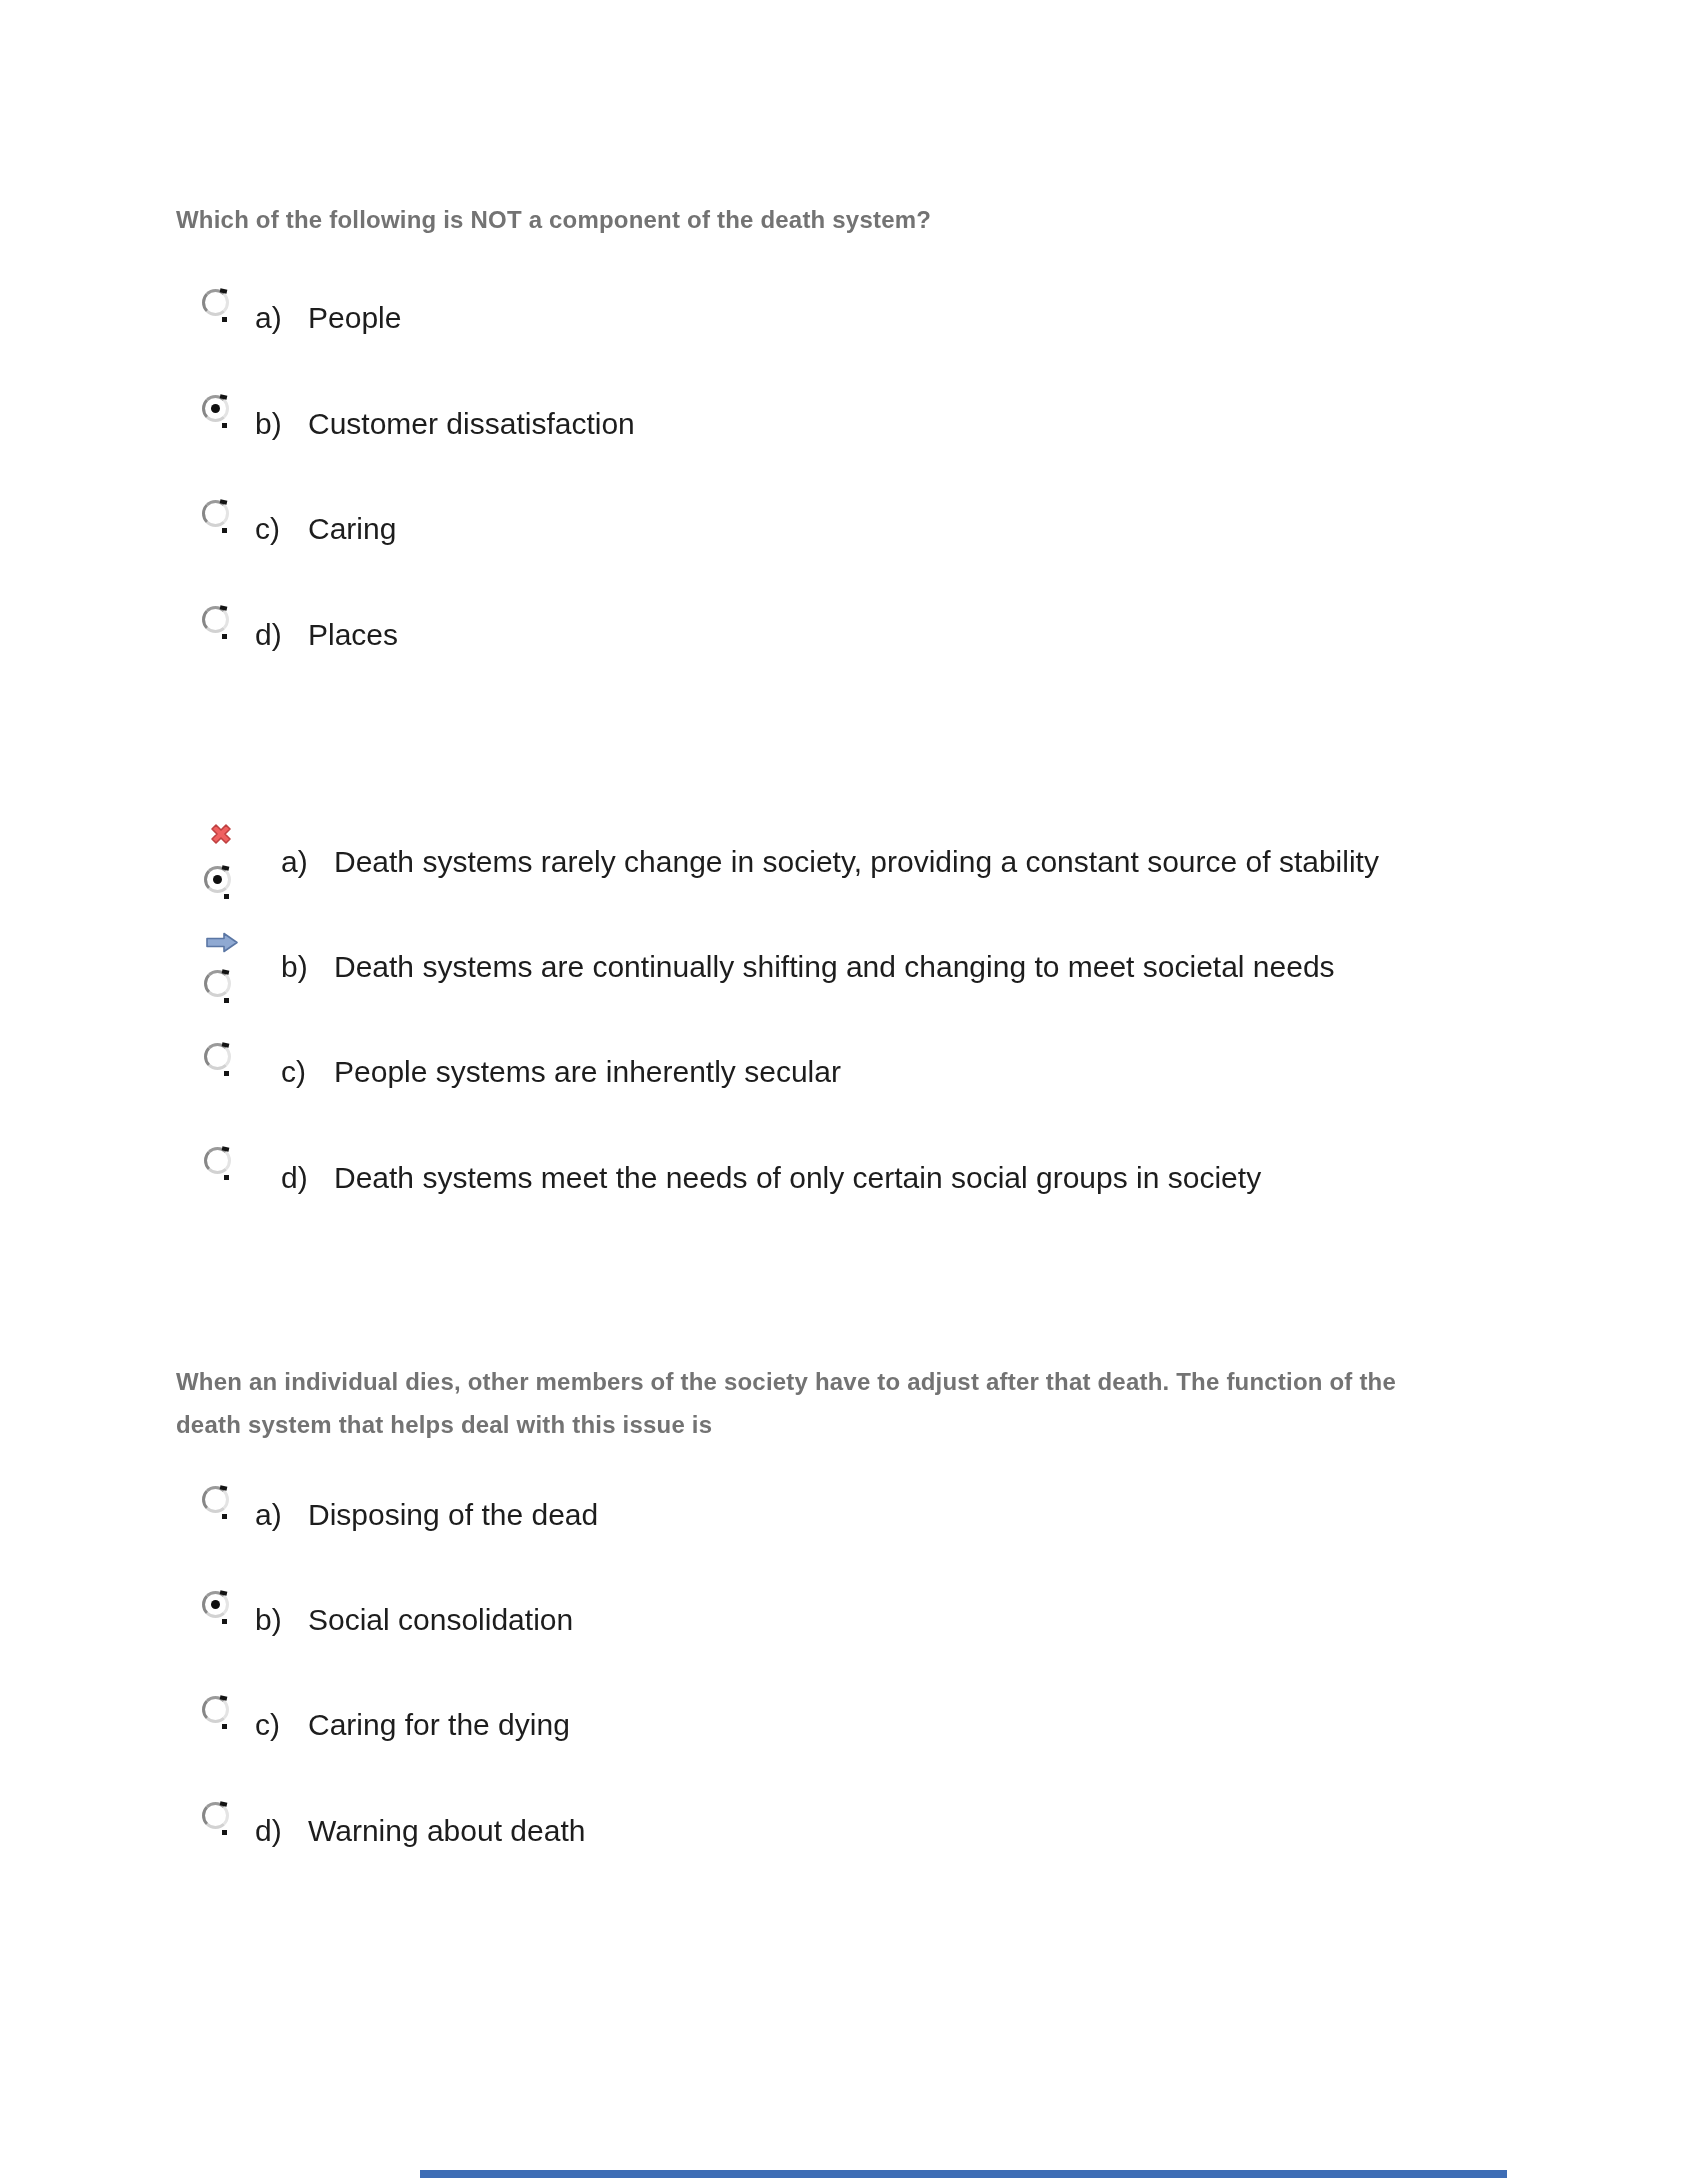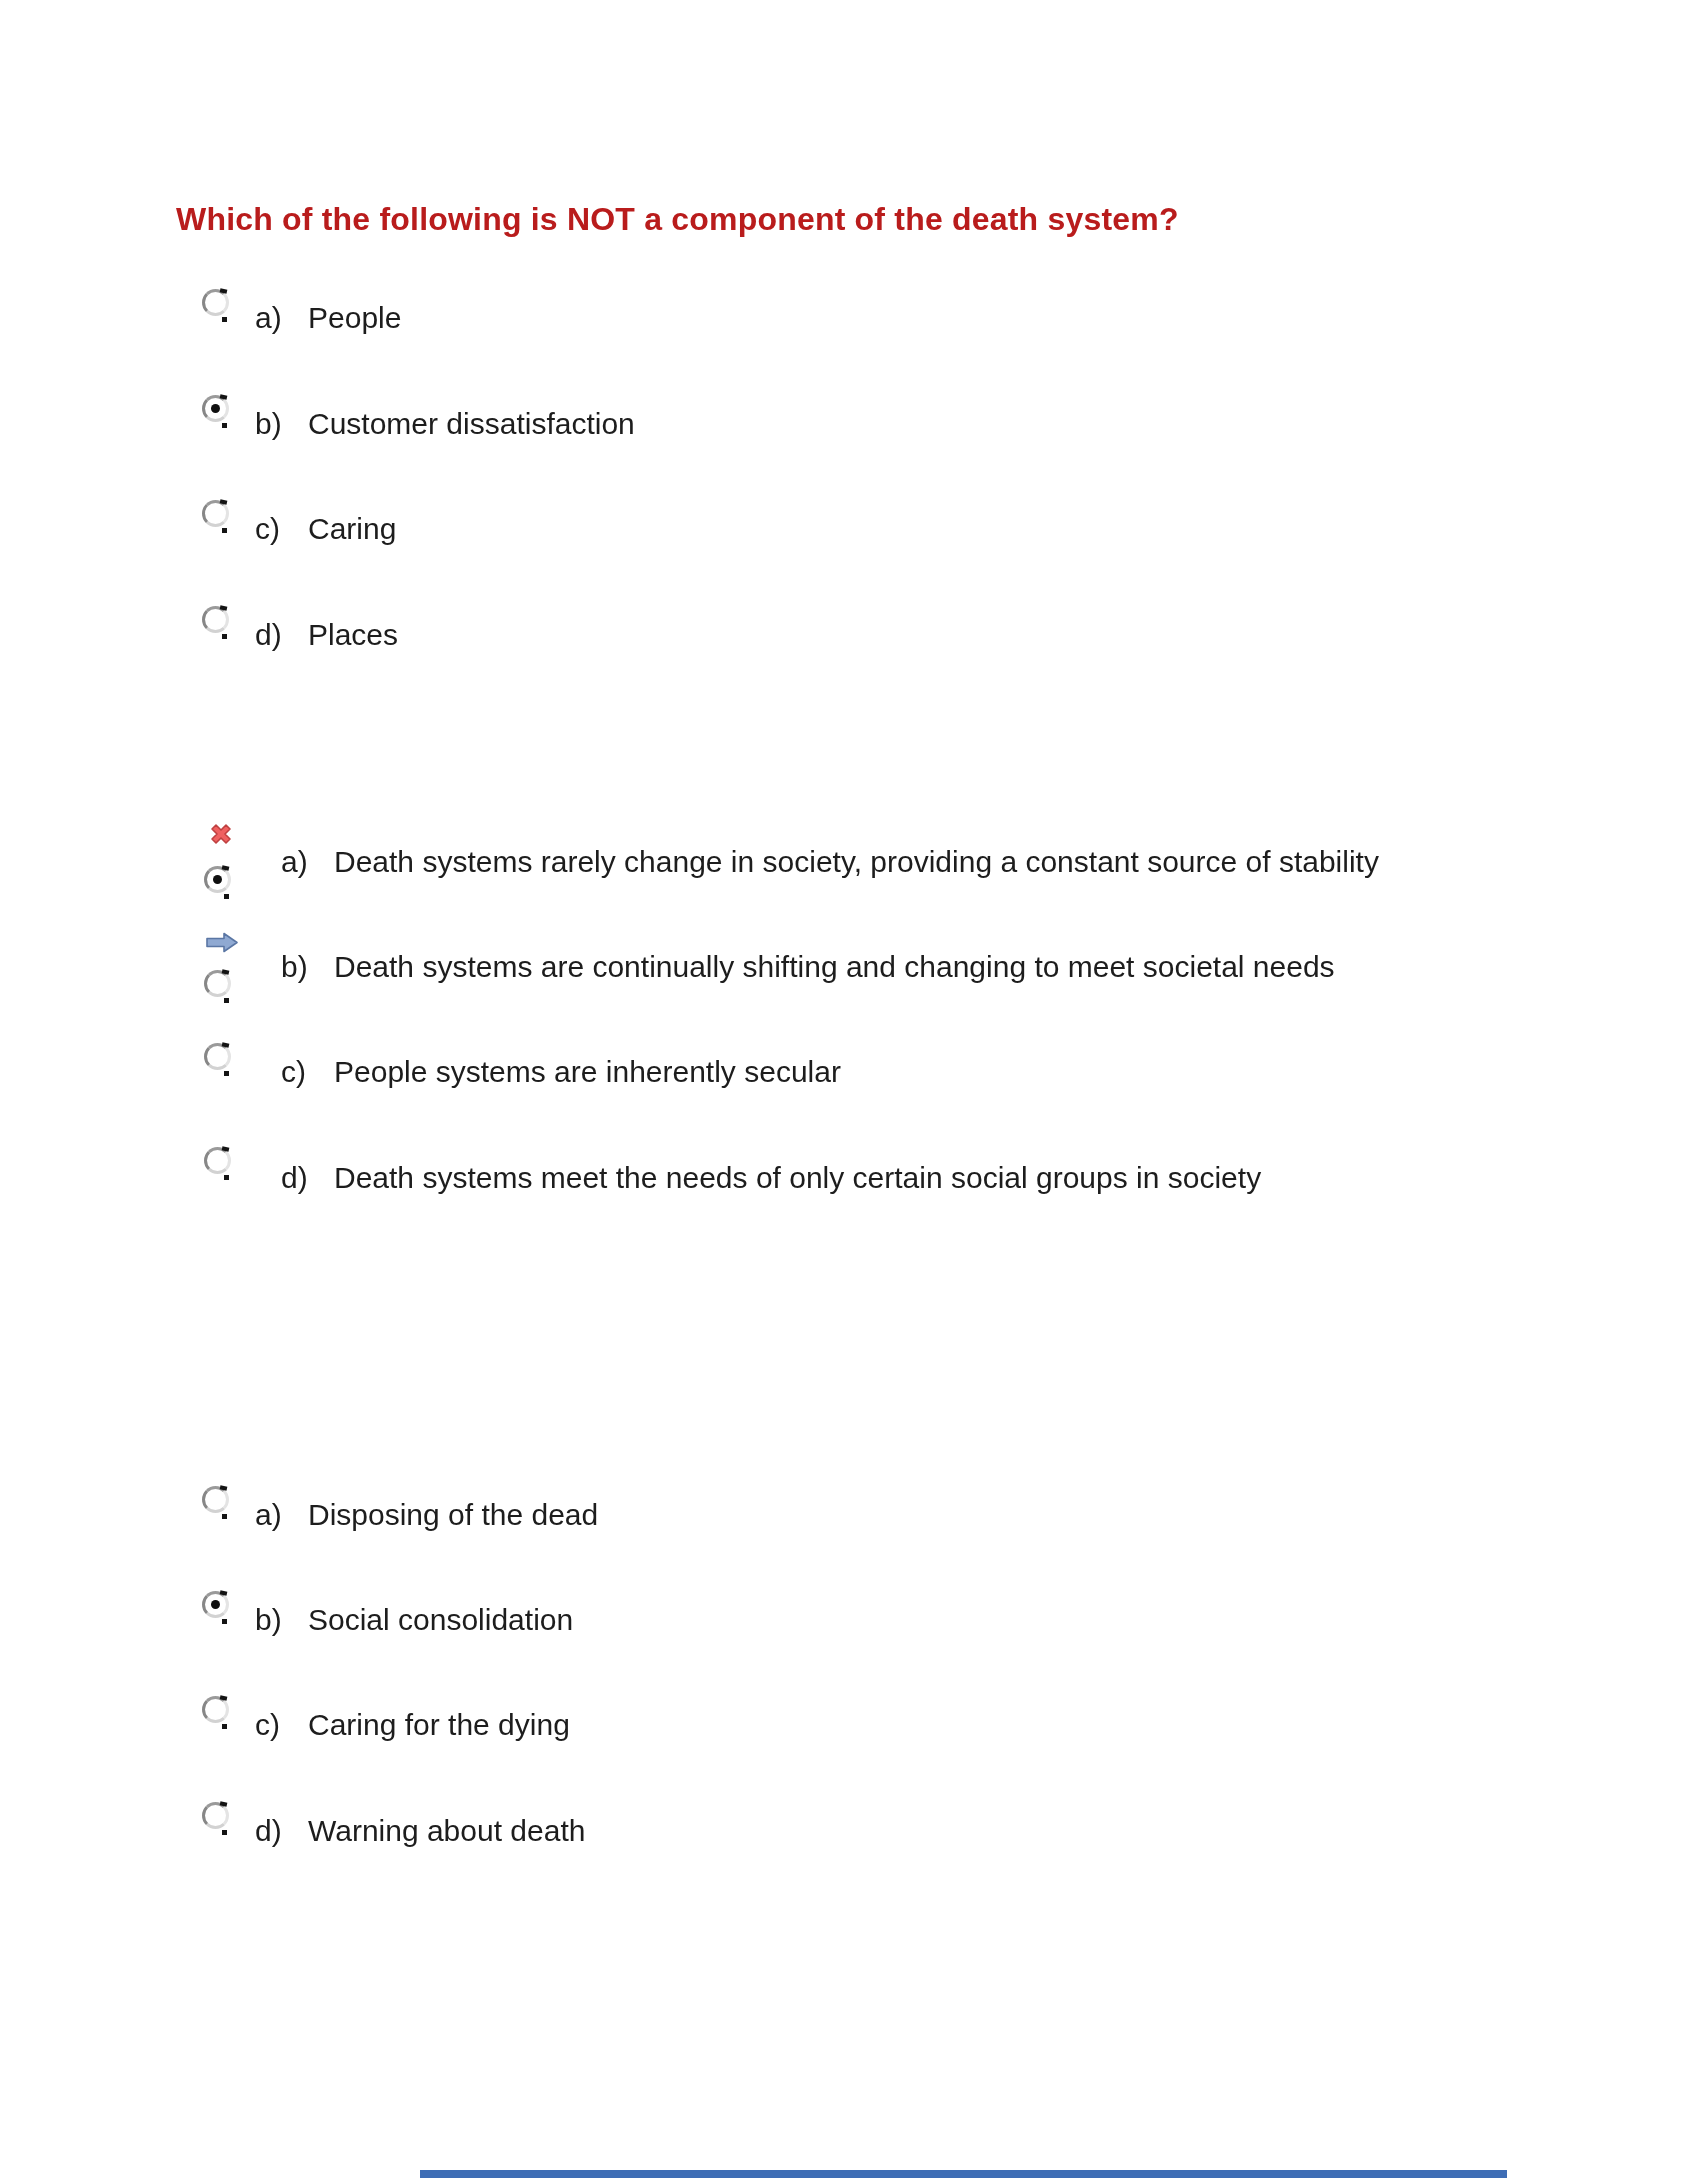--- a/index.html
+++ b/index.html
@@ -7,23 +7,23 @@
     width:1683px;height:2178px;
     background:#ffffff;
     font-family:"Liberation Sans", sans-serif;
     position:relative;
     overflow:hidden;
   }
   .page{position:absolute;inset:0;background:#ffffff;}
 
   .q-title{
     position:absolute;
-    font-size:32px;
+    font-size:24px;
     font-weight:bold;
-    color:#b91c1c;
+    color:#737373;
     line-height:43px;
     letter-spacing:0.2px;
   }
   .opt-text{
     position:absolute;
     display:flex;
     font-size:30px;
     color:#1d1d1d;
     line-height:40px;
   }
@@ -136,20 +136,21 @@
     <span class="opt-key">c)</span>
     <span class="opt-label">People systems are inherently secular</span>
   </div>
 
   <span class="radio" style="left:204px;top:1147px;"></span>
   <div class="opt-text" style="left:281px;top:1158px;">
     <span class="opt-key">d)</span>
     <span class="opt-label">Death systems meet the needs of only certain social groups in society</span>
   </div>
 
+  <div class="q-title" style="left:176px;top:1360px;width:1287px;">When an individual dies, other members of the society have to adjust after that death. The function of the death system that helps deal with this issue is</div>
 
   <span class="radio" style="left:202px;top:1486px;"></span>
   <div class="opt-text" style="left:255px;top:1495px;">
     <span class="opt-key">a)</span>
     <span class="opt-label">Disposing of the dead</span>
   </div>
 
   <span class="radio" style="left:202px;top:1591px;">
       <span class="dot"></span>
     </span>

